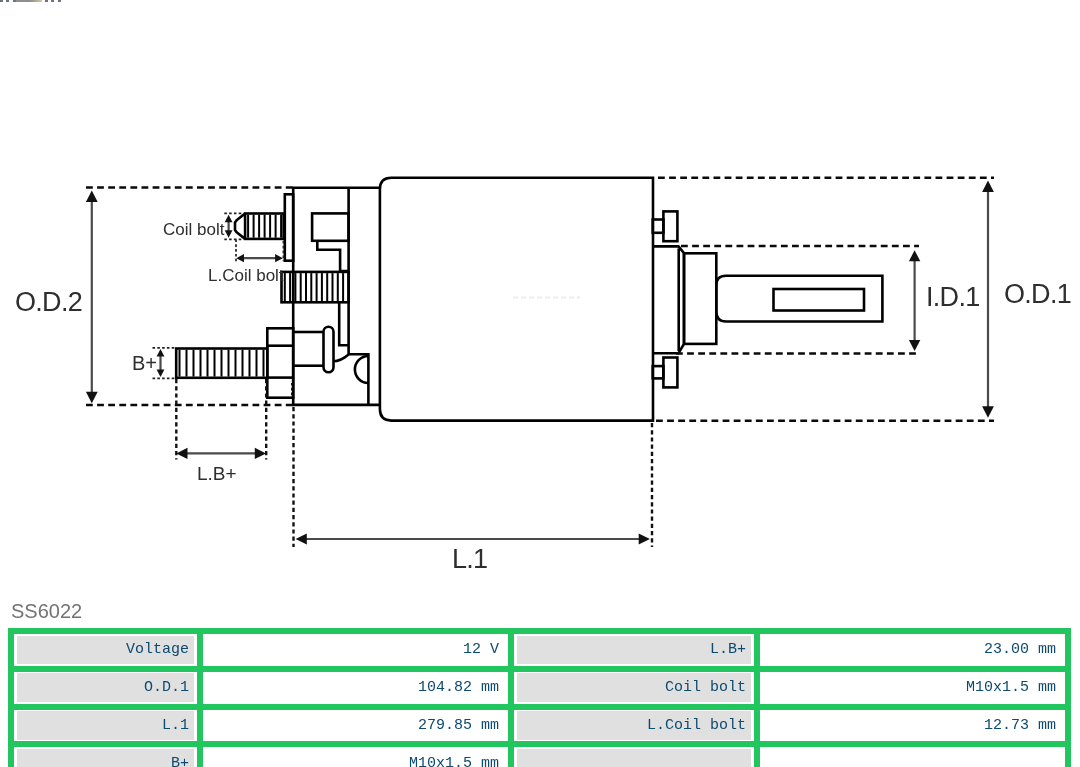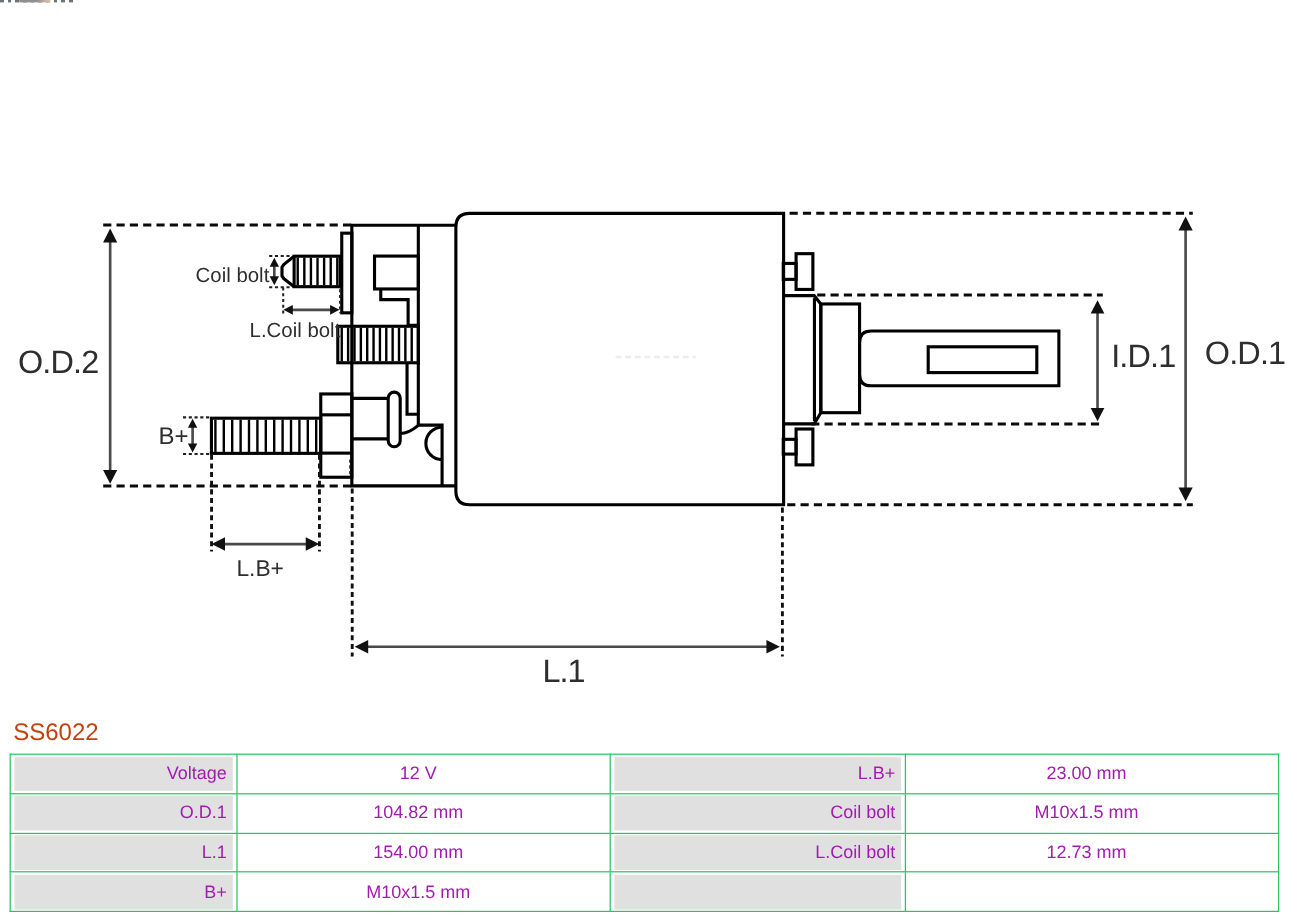--- a/index.html
+++ b/index.html
@@ -1,23 +1,23 @@
 <!DOCTYPE html>
 <html><head>
 <meta charset="utf-8">
 <style>
   html,body{margin:0;padding:0;background:#fff;width:1080px;height:767px;overflow:hidden;}
   body{font-family:"Liberation Sans", sans-serif;position:relative;}
   #art{position:absolute;left:0;top:0;}
   .lbl{fill:#2e2e2e;font-family:"Liberation Sans", sans-serif;}
-  #code{position:absolute;left:11px;top:600px;font-size:20px;color:#c2410c;}
+  #code{position:absolute;left:11px;top:600px;font-size:20px;color:#737373;}
   #tblwrap{position:absolute;left:8px;top:628px;}
   table{border-collapse:collapse;table-layout:fixed;width:1057px;}
-  td{border:1px solid #22c55e;height:31.8px;padding:0;font-size:15px;color:#a21caf;vertical-align:middle;}
-  td.v{text-align:center;padding-right:9px;background:#fff;margin-top:28px;}
+  td{border:6px solid #22c55e;height:31.8px;padding:0;font-size:15px;color:#0c4a6e;vertical-align:middle;font-family:Liberation Mono, monospace;}
+  td.v{text-align:right;padding-right:9px;background:#fff;margin-top:28px;}
   td.l{background:#fff;}
   td.l div{margin:1.5px 3px;background:#e0e0e0;height:28.6px;display:flex;align-items:center;justify-content:flex-end;padding-right:5px;}
   #tick{position:absolute;left:0;top:0;width:64px;height:1.6px;background:repeating-linear-gradient(90deg,#6d727b 0 3px,#ffffff 3px 6.4px);}
   #tick2{position:absolute;left:16px;top:0;width:26px;height:1.6px;background:linear-gradient(90deg,#8f8f8f 0 55%,#d9c7a5 100%);}
 </style>
 </head>
 <body>
 <div id="tick"></div>
 <div id="tick2"></div>
 <svg id="art" width="1080" height="600" viewBox="0 0 1080 600">
@@ -195,21 +195,21 @@
           <td class="v">104.82 mm</td>
           <td class="l">
             <div>Coil bolt</div>
           </td>
           <td class="v">M10x1.5 mm</td>
         </tr>
   <tr>
           <td class="l">
             <div>L.1</div>
           </td>
-          <td class="v">154.00 mm</td>
+          <td class="v">279.85 mm</td>
           <td class="l">
             <div>L.Coil bolt</div>
           </td>
           <td class="v">12.73 mm</td>
         </tr>
   <tr>
           <td class="l">
             <div>B+</div>
           </td>
           <td class="v">M10x1.5 mm</td>

